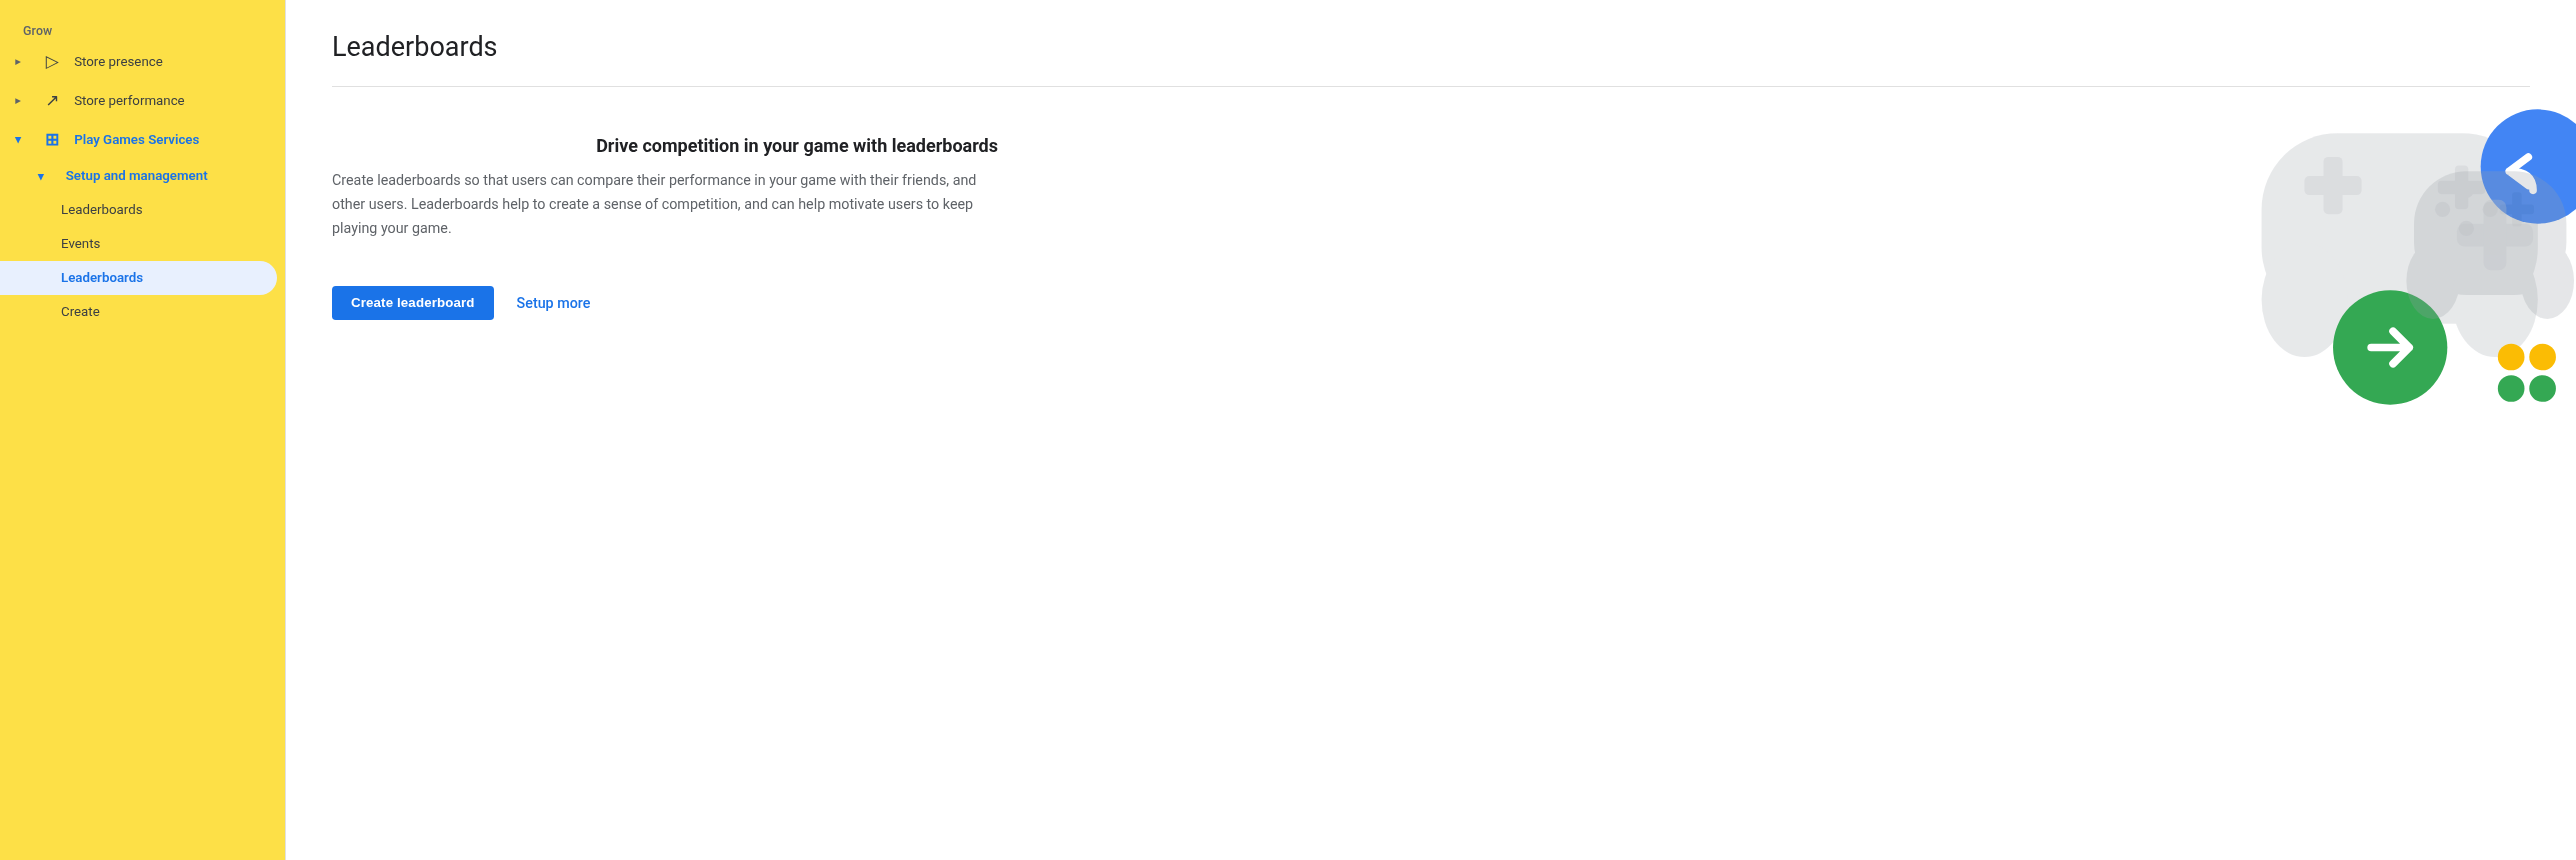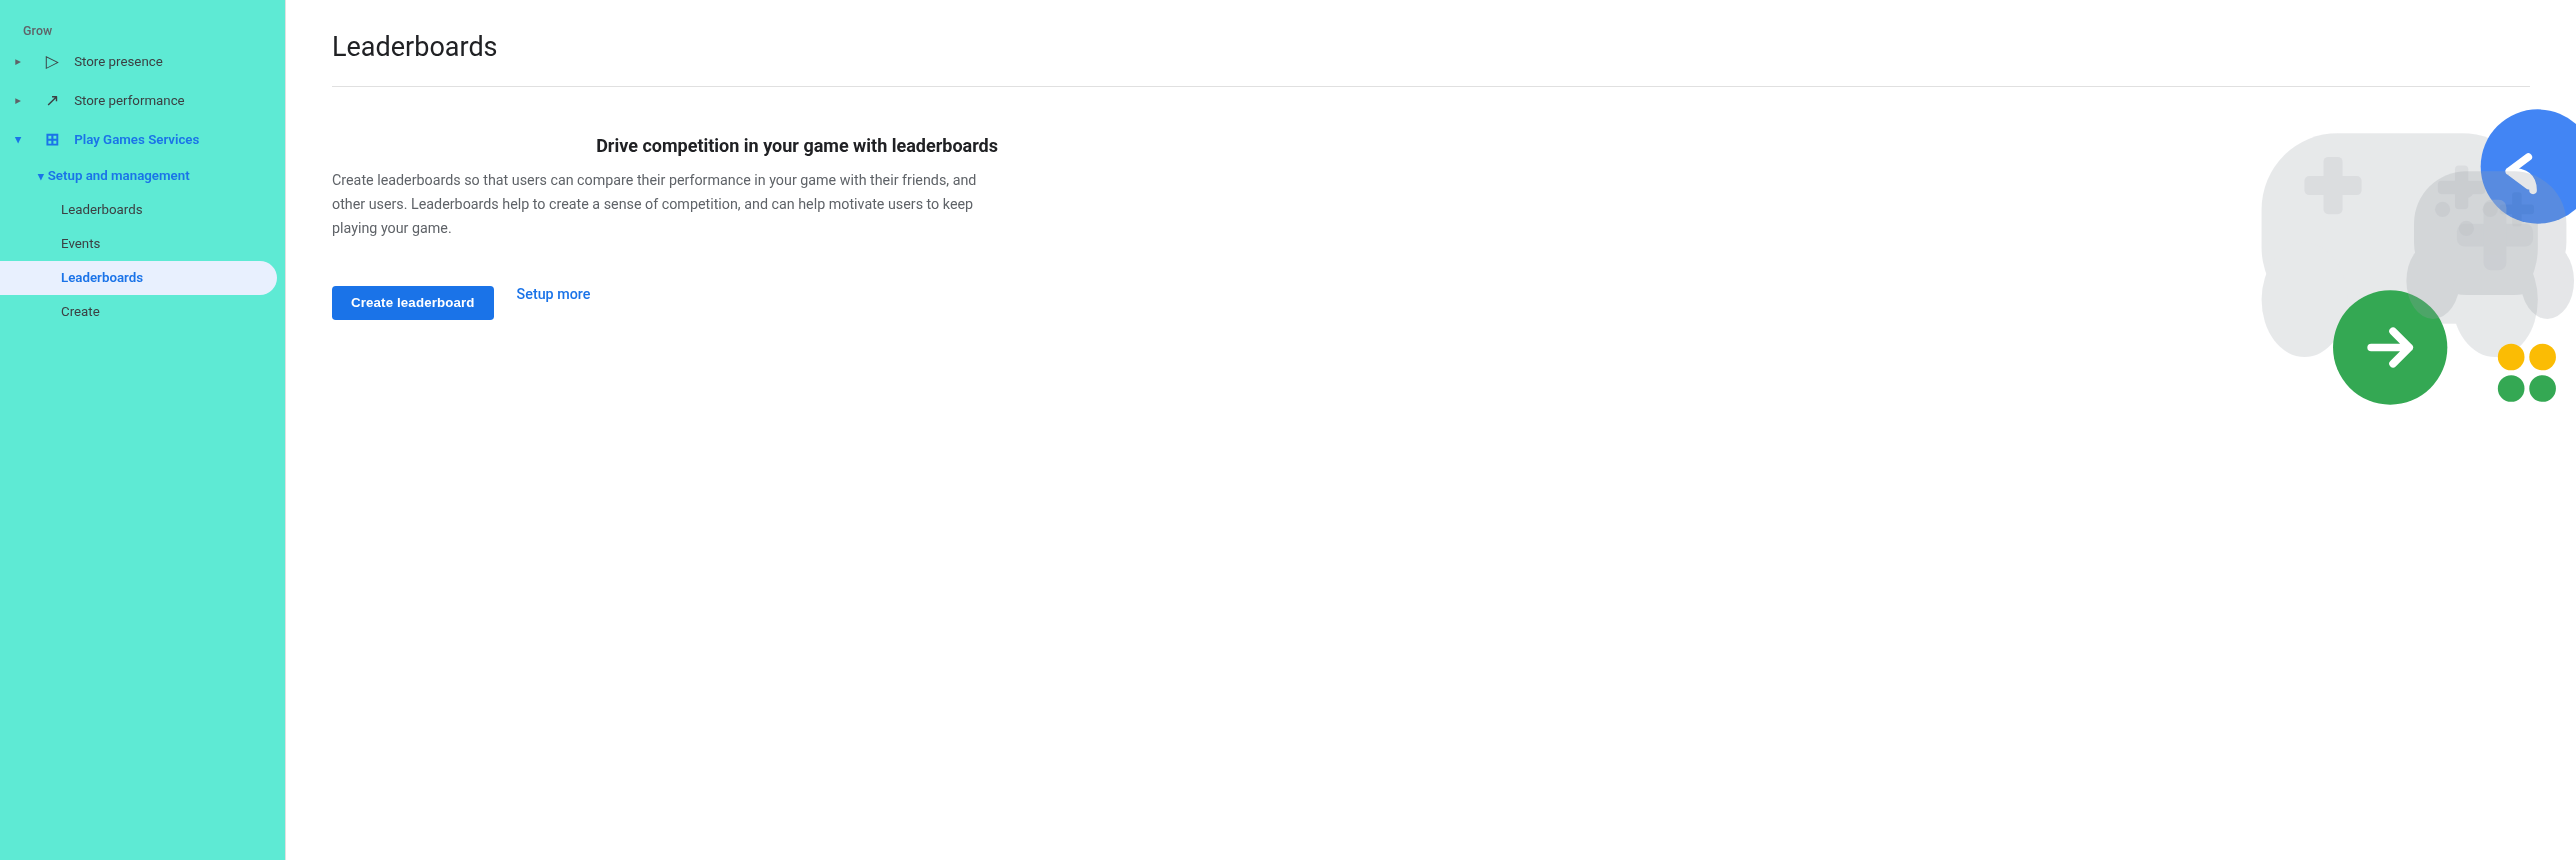--- a/index.html
+++ b/index.html
@@ -8,21 +8,21 @@
       background: #fff;
       display: flex;
       height: 100vh;
       overflow: hidden;
     }
 
     
     .sidebar {
       width: 286px;
       min-width: 286px;
-      background: #5eead4;
+      background: #fde047;
       padding: 15.2px 0;
       border-right: 1px solid #e0e0e0;
       overflow-y: auto;
     }
 
     .sidebar-section-label {
       font-size: 12.4px;
       color: #5f6368;
       padding: 7.6px 23px 3.8px 23px;
       font-weight: 500;
@@ -80,21 +80,21 @@
     .setup-management {
       display: flex;
       align-items: center;
       padding: 9.5px 15.2px 9.5px 38px;
       cursor: pointer;
       border-radius: 0 23px 23px 0;
       margin-right: 7.6px;
       color: #1a73e8;
       font-size: 13.3px;
       font-weight: 600;
-      gap: 4px;
+      gap: 22px;
     }
 
     .setup-management .expand-icon {
       font-size: 11.4px;
       color: #1a73e8;
     }
 
     
     .main-content {
       flex: 1;
@@ -138,20 +138,21 @@
 
     .content-description {
       font-size: 14.3px;
       color: #5f6368;
       line-height: 1.7;
       margin-bottom: 45px;
     }
 
     .action-row {
       display: flex;
+      align-items: center;
       gap: 23px;
     }
 
     .btn-primary {
       background: #1a73e8;
       color: #fff;
       border: none;
       border-radius: 3.8px;
       padding: 9.5px 19px;
       font-size: 13.3px;

